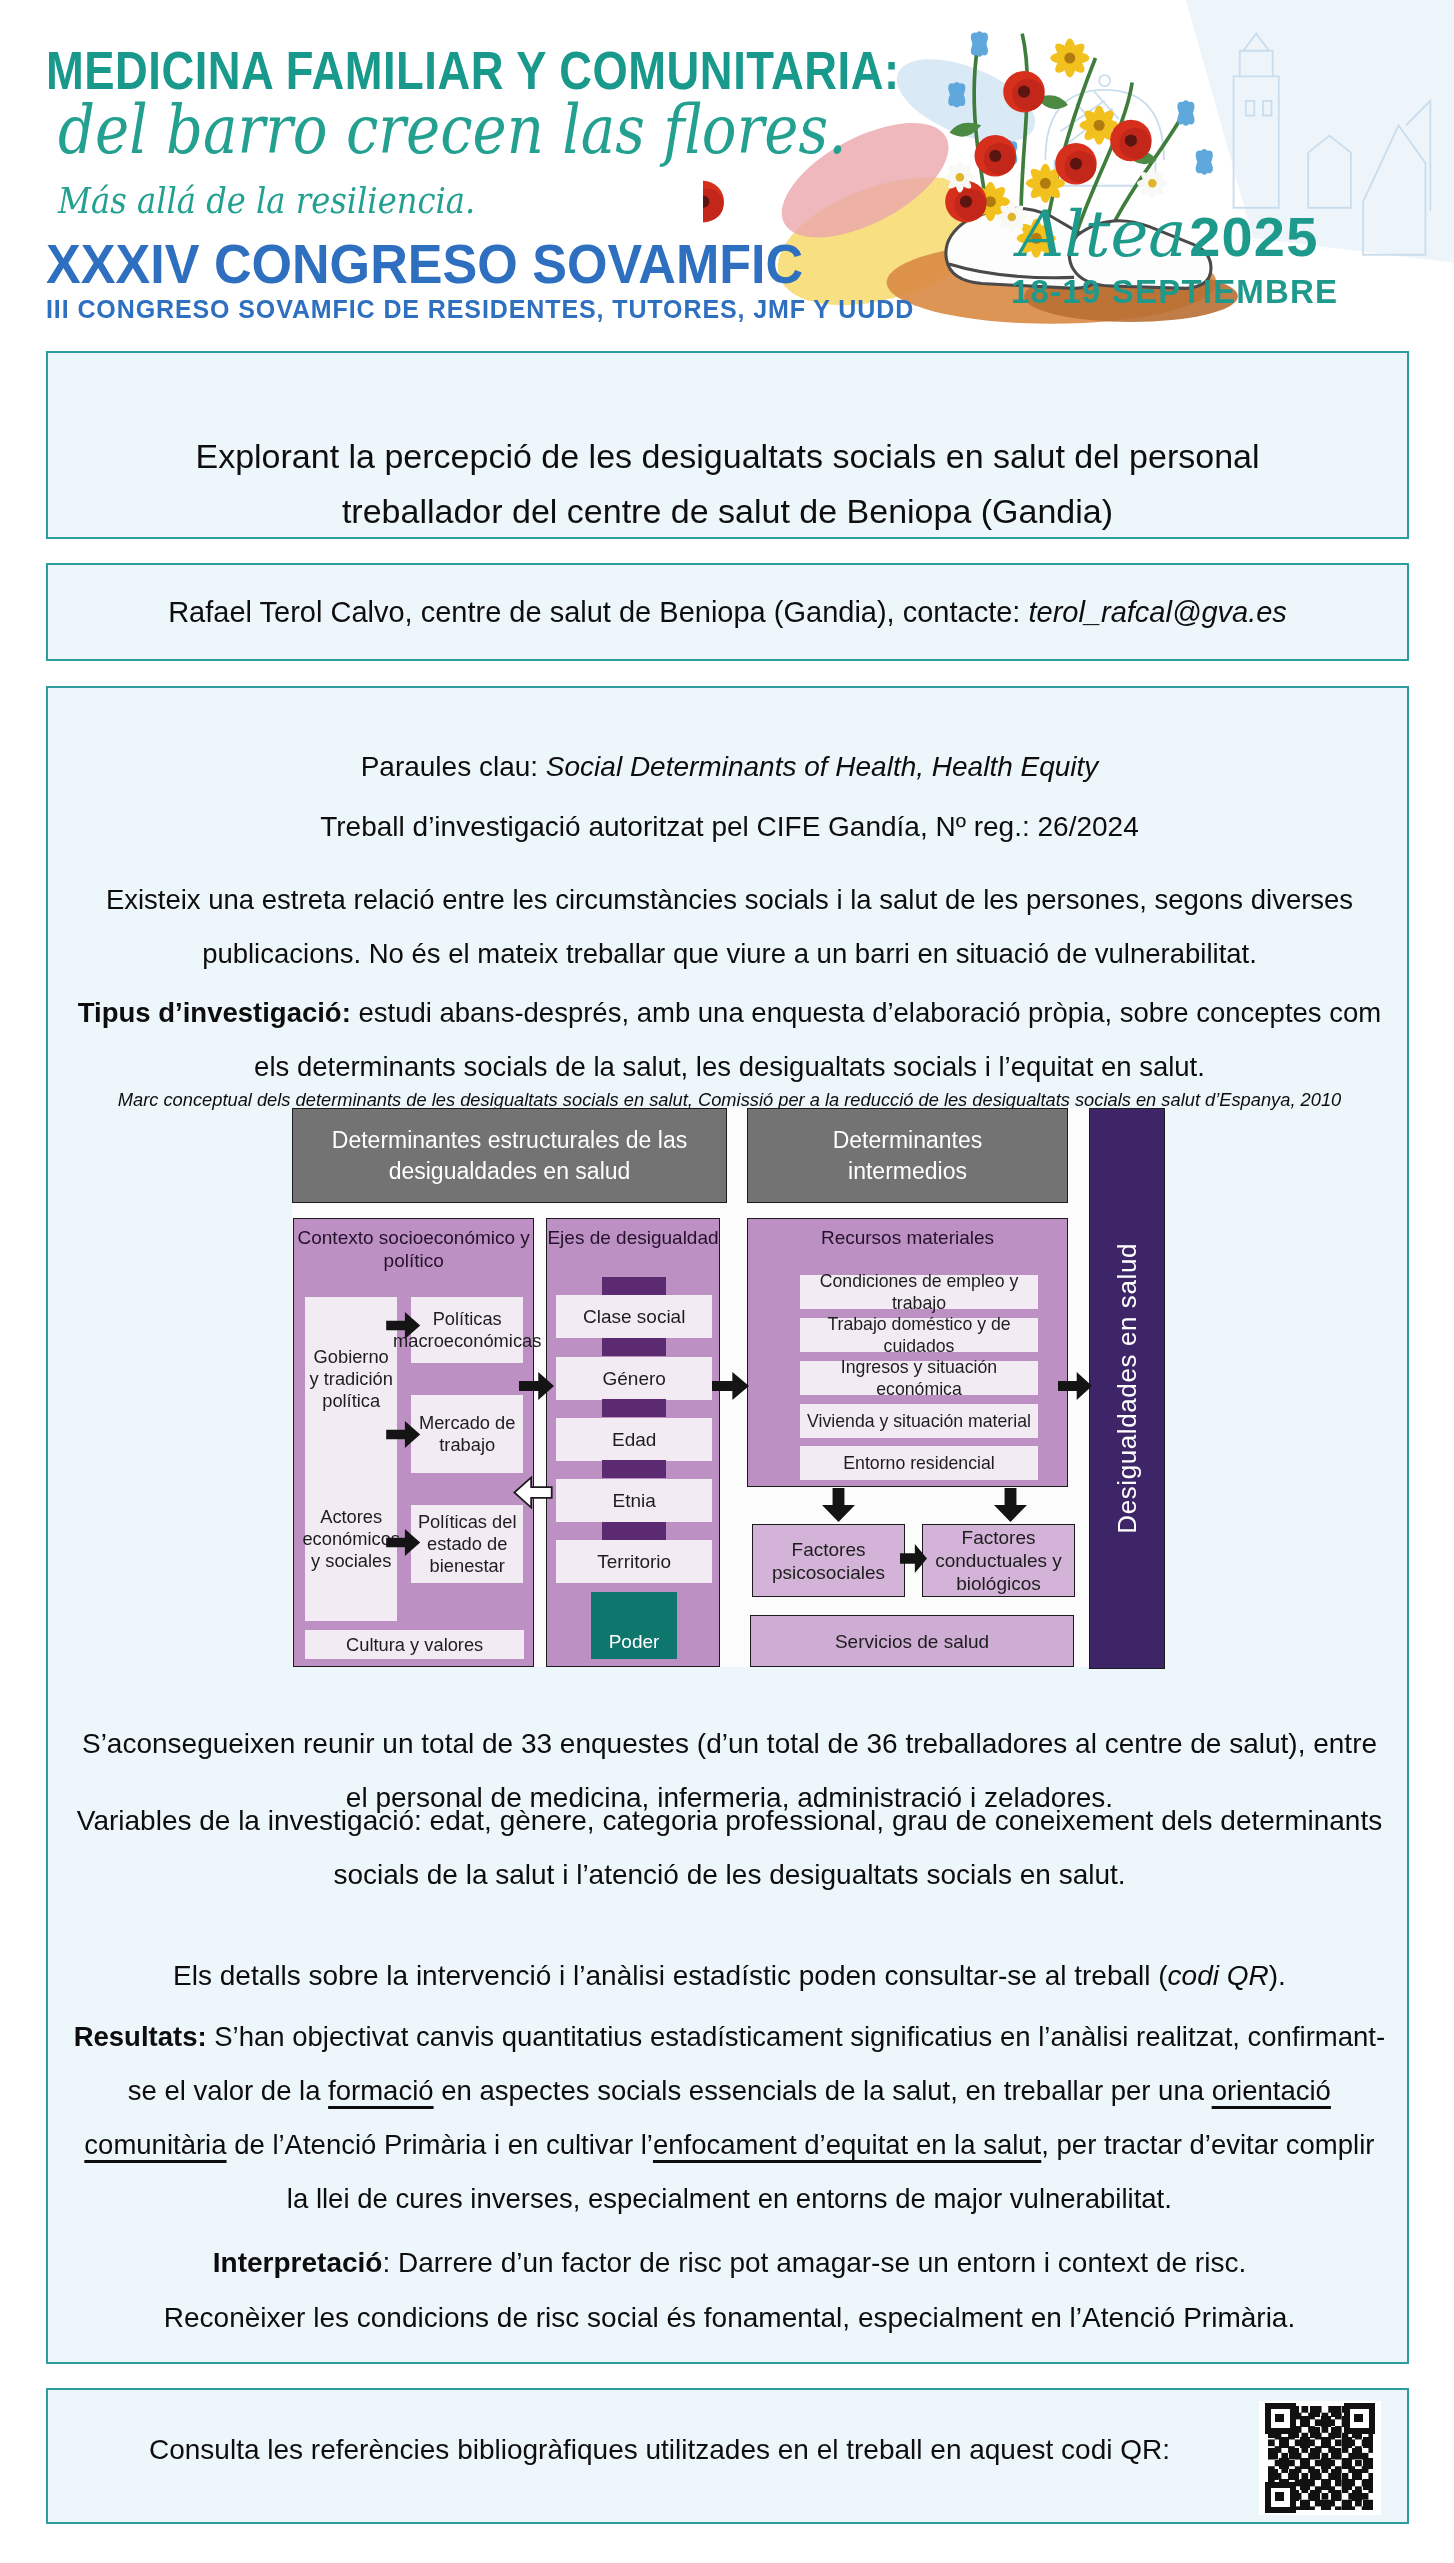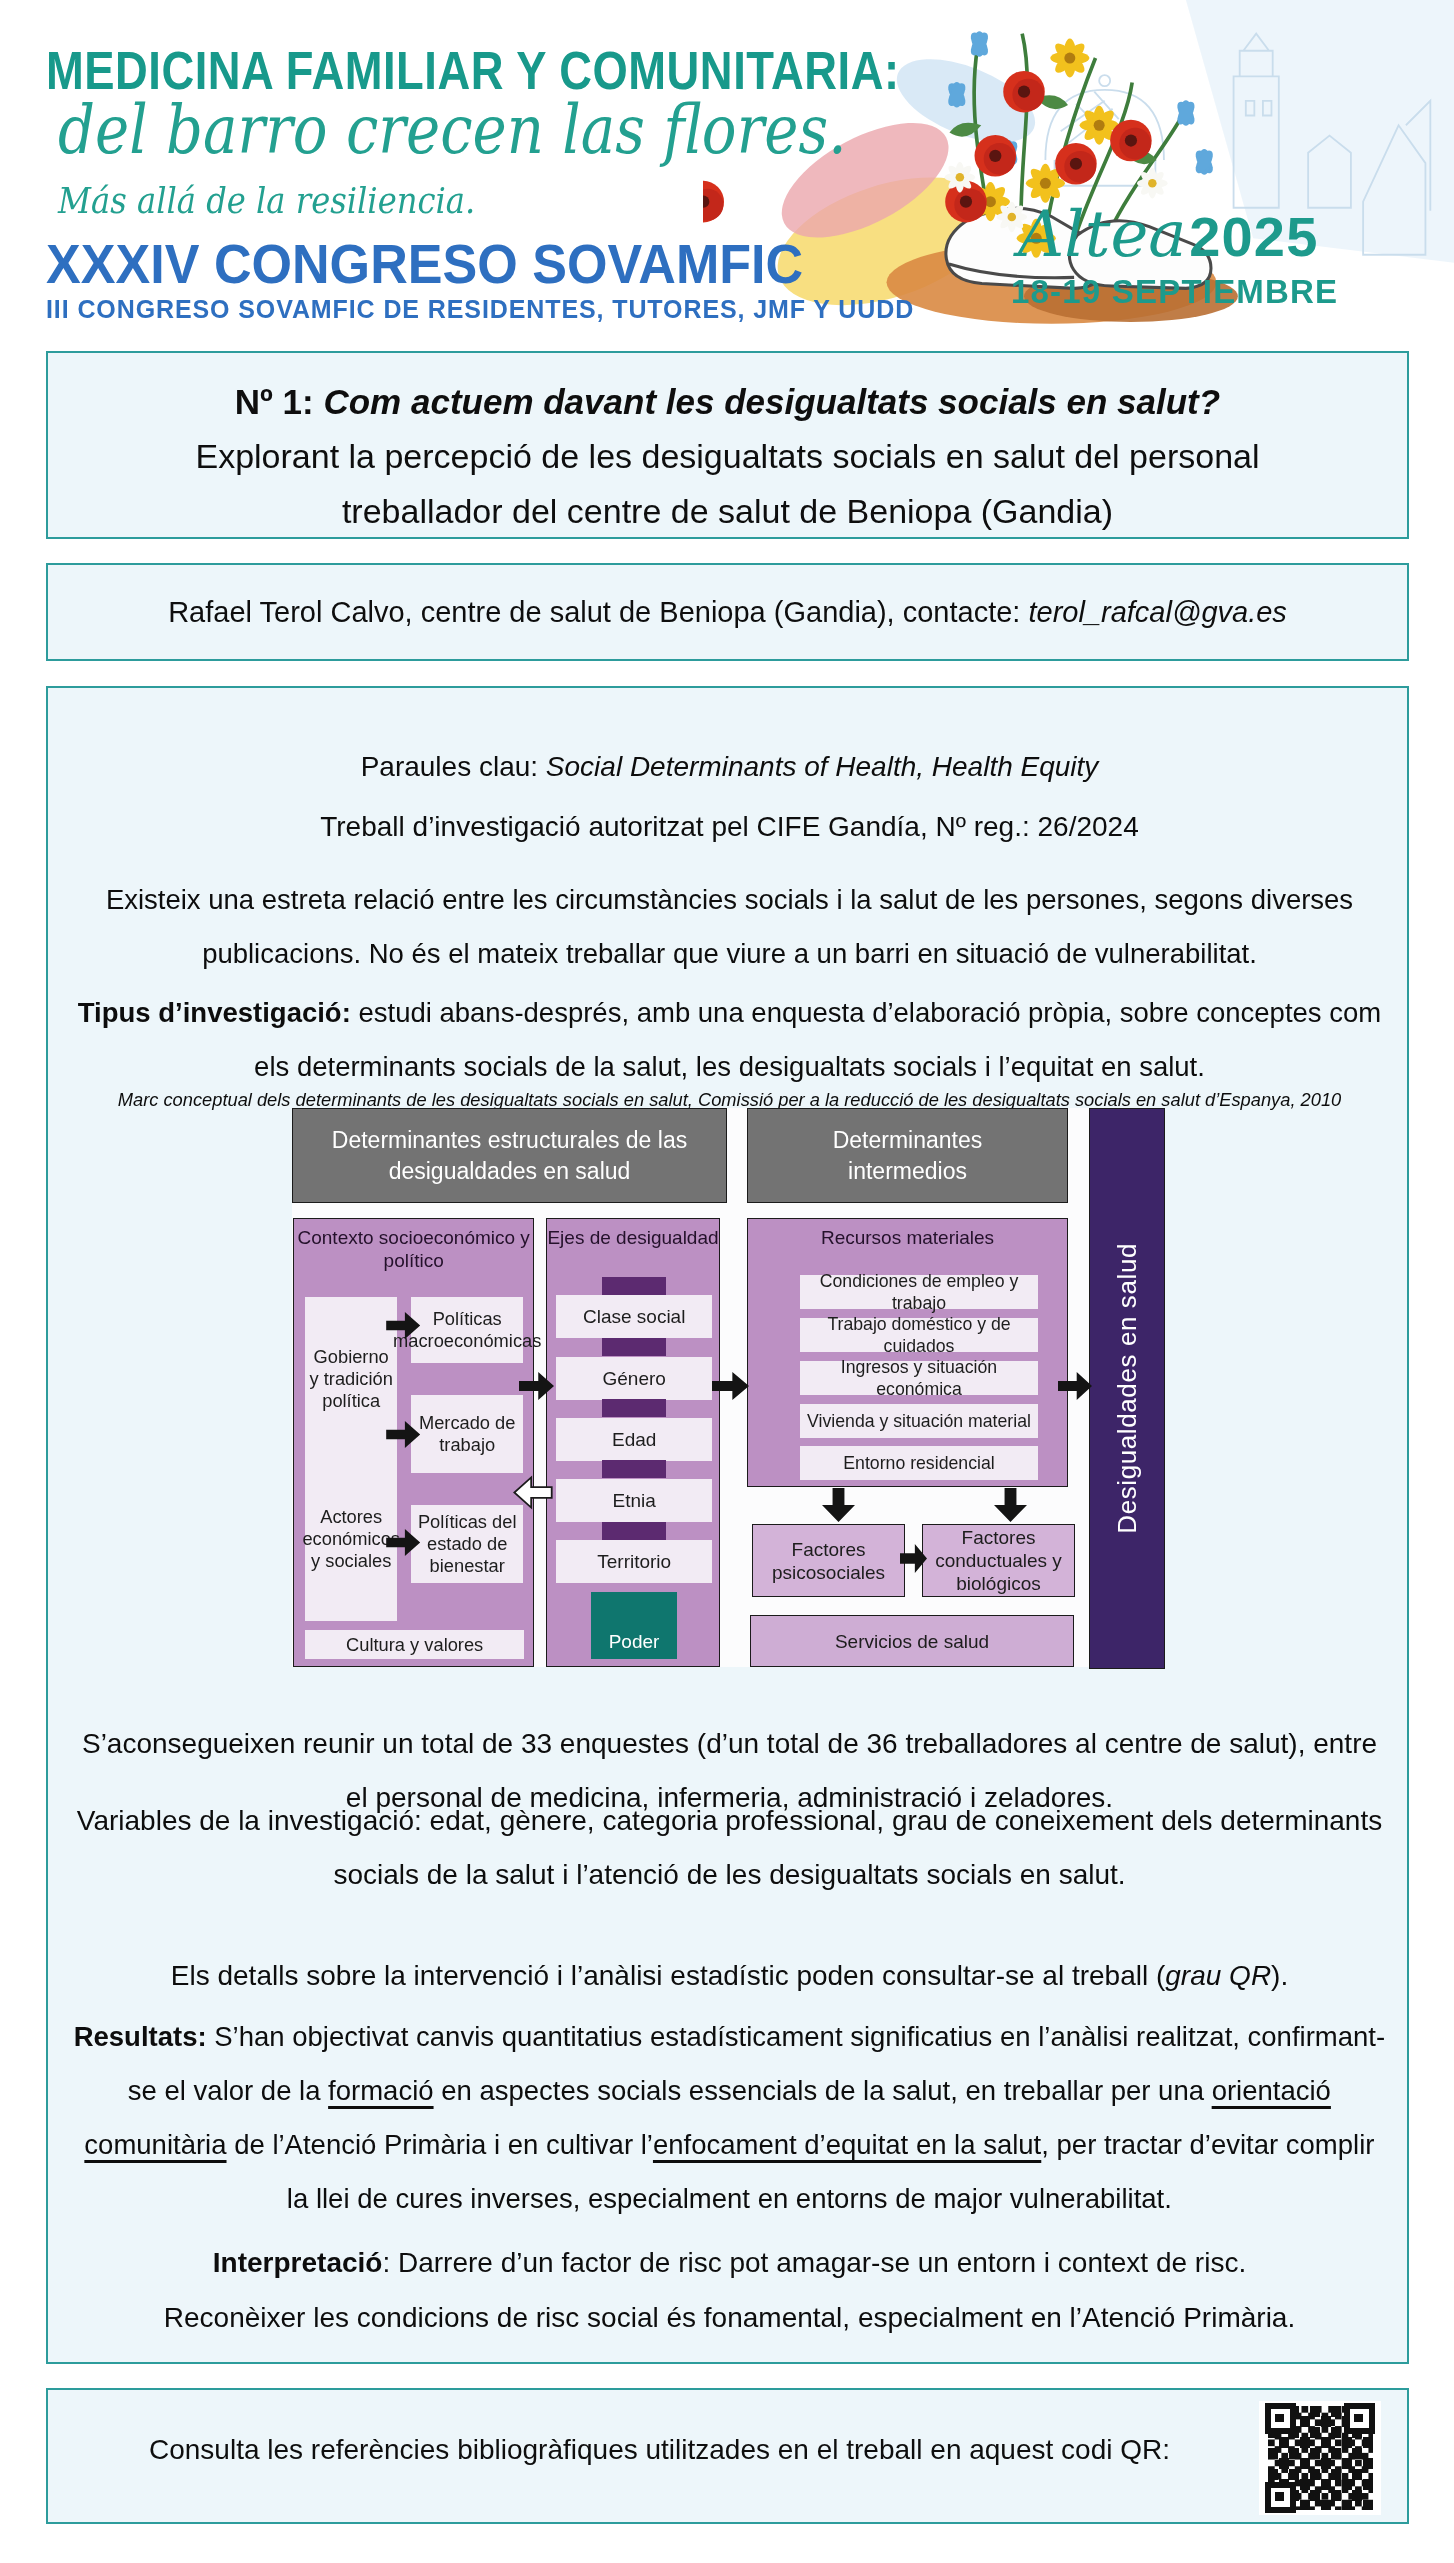--- a/index.html
+++ b/index.html
@@ -206,21 +206,20 @@
     <div class="abs h-congress">XXXIV CONGRESO SOVAMFIC</div>
     <div class="abs h-subcongress">III CONGRESO SOVAMFIC DE RESIDENTES, TUTORES, JMF Y UUDD</div>
     <div class="abs h-place">
       <span class="place-script">Altea</span>
       <span class="place-year">2025</span>
     </div>
     <div class="abs h-dates">18-19 SEPTIEMBRE</div>
   </div>
 
   <div class="abs tealbox t-box">
-    <div class="t1"><span class="b">Nº 1: </span><span class="ti">Com actuem davant les desigualtats socials en salut?</span></div>
     <div class="t2">Explorant la percepció de les desigualtats socials en salut del personal treballador del centre de salut de Beniopa (Gandia)</div>
   </div>
 
   <div class="abs tealbox a-box">
     <div class="a-line"><span>Rafael Terol Calvo, centre de salut de Beniopa (Gandia), contacte: </span><span class="i">terol_rafcal@gva.es</span></div>
   </div>
 
   <div class="abs tealbox m-box">
     <div class="para p-key"><span>Paraules clau: </span><span class="i">Social Determinants of Health, Health Equity</span></div>
     <div class="para p-reg">Treball d’investigació autoritzat pel CIFE Gandía, Nº reg.: 26/2024</div>
@@ -286,21 +285,21 @@
       <div class="arr-d ad1"></div>
       <div class="arr-d ad2"></div>
       <div class="arr-r a4"></div>
       <svg class="abs aw" width="40" height="35" viewBox="0 0 66 58">
         <polygon points="64,20 30,20 30,4 2,29 30,54 30,38 64,38" fill="#ffffff" stroke="#1b1b1b" stroke-width="3"></polygon>
       </svg>
     </div>
 
     <div class="para p-sample">S’aconsegueixen reunir un total de 33 enquestes (d’un total de 36 treballadores al centre de salut), entre el personal de medicina, infermeria, administració i zeladores.</div>
     <div class="para p-vars">Variables de la investigació: edat, gènere, categoria professional, grau de coneixement dels determinants socials de la salut i l’atenció de les desigualtats socials en salut.</div>
-    <div class="para p-details"><span>Els detalls sobre la intervenció i l’anàlisi estadístic poden consultar-se al treball (</span><span class="i">grau QR</span><span>).</span></div>
+    <div class="para p-details"><span>Els detalls sobre la intervenció i l’anàlisi estadístic poden consultar-se al treball (</span><span class="i">codi QR</span><span>).</span></div>
     <div class="para p-results"><span class="b">Resultats:</span><span> S’han objectivat canvis quantitatius estadísticament significatius en l’anàlisi realitzat, confirmant-se el valor de la </span><span class="u">formació</span><span> en aspectes socials essencials de la salut, en treballar per una </span><span class="u">orientació comunitària</span><span> de l’Atenció Primària i en cultivar l’</span><span class="u">enfocament d’equitat en la salut</span><span>, per tractar d’evitar complir la llei de cures inverses, especialment en entorns de major vulnerabilitat.</span></div>
     <div class="para p-interp"><span class="b">Interpretació</span><span>: Darrere d’un factor de risc pot amagar-se un entorn i context de risc.</span></div>
     <div class="para p-recon">Reconèixer les condicions de risc social és fonamental, especialment en l’Atenció Primària.</div>
   </div>
 
   <div class="abs tealbox q-box">
     <div class="q-text">Consulta les referències bibliogràfiques utilitzades en el treball en aquest codi QR:</div>
     <div class="qr">
       <div class="qr-noise"></div>
       <div class="finder f-tl"></div>

